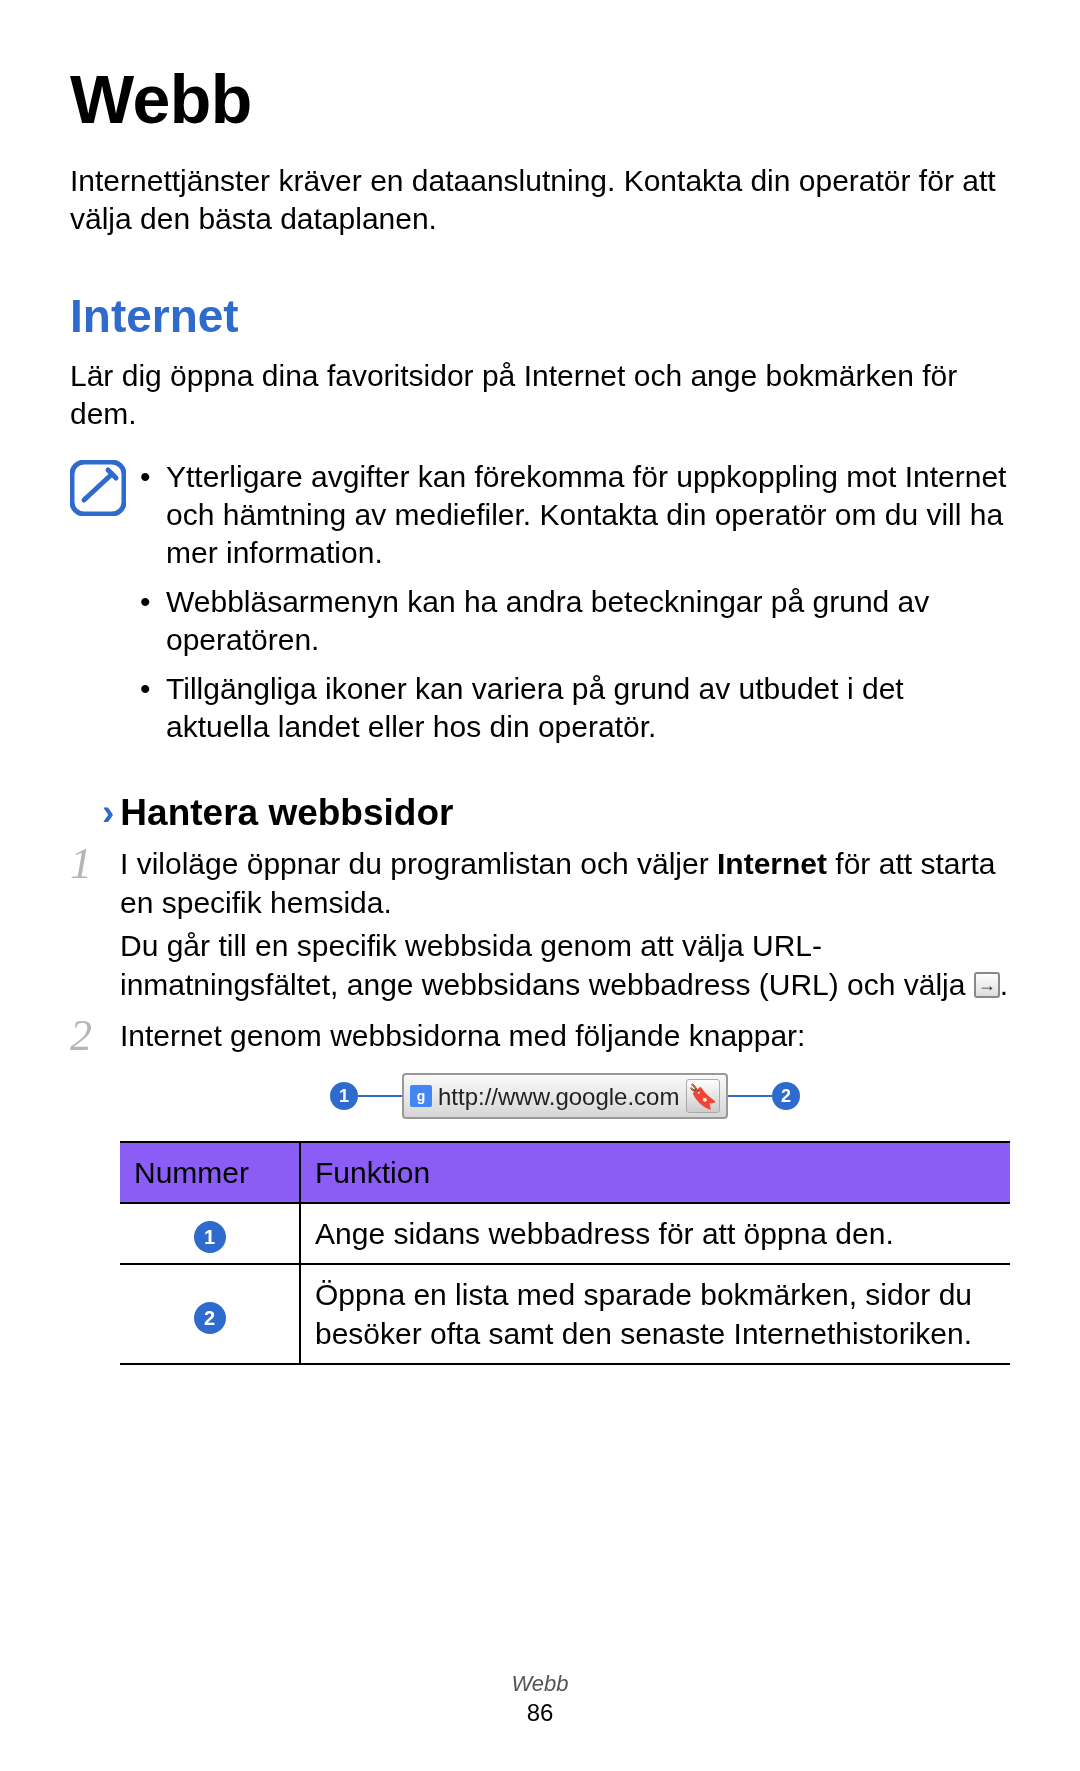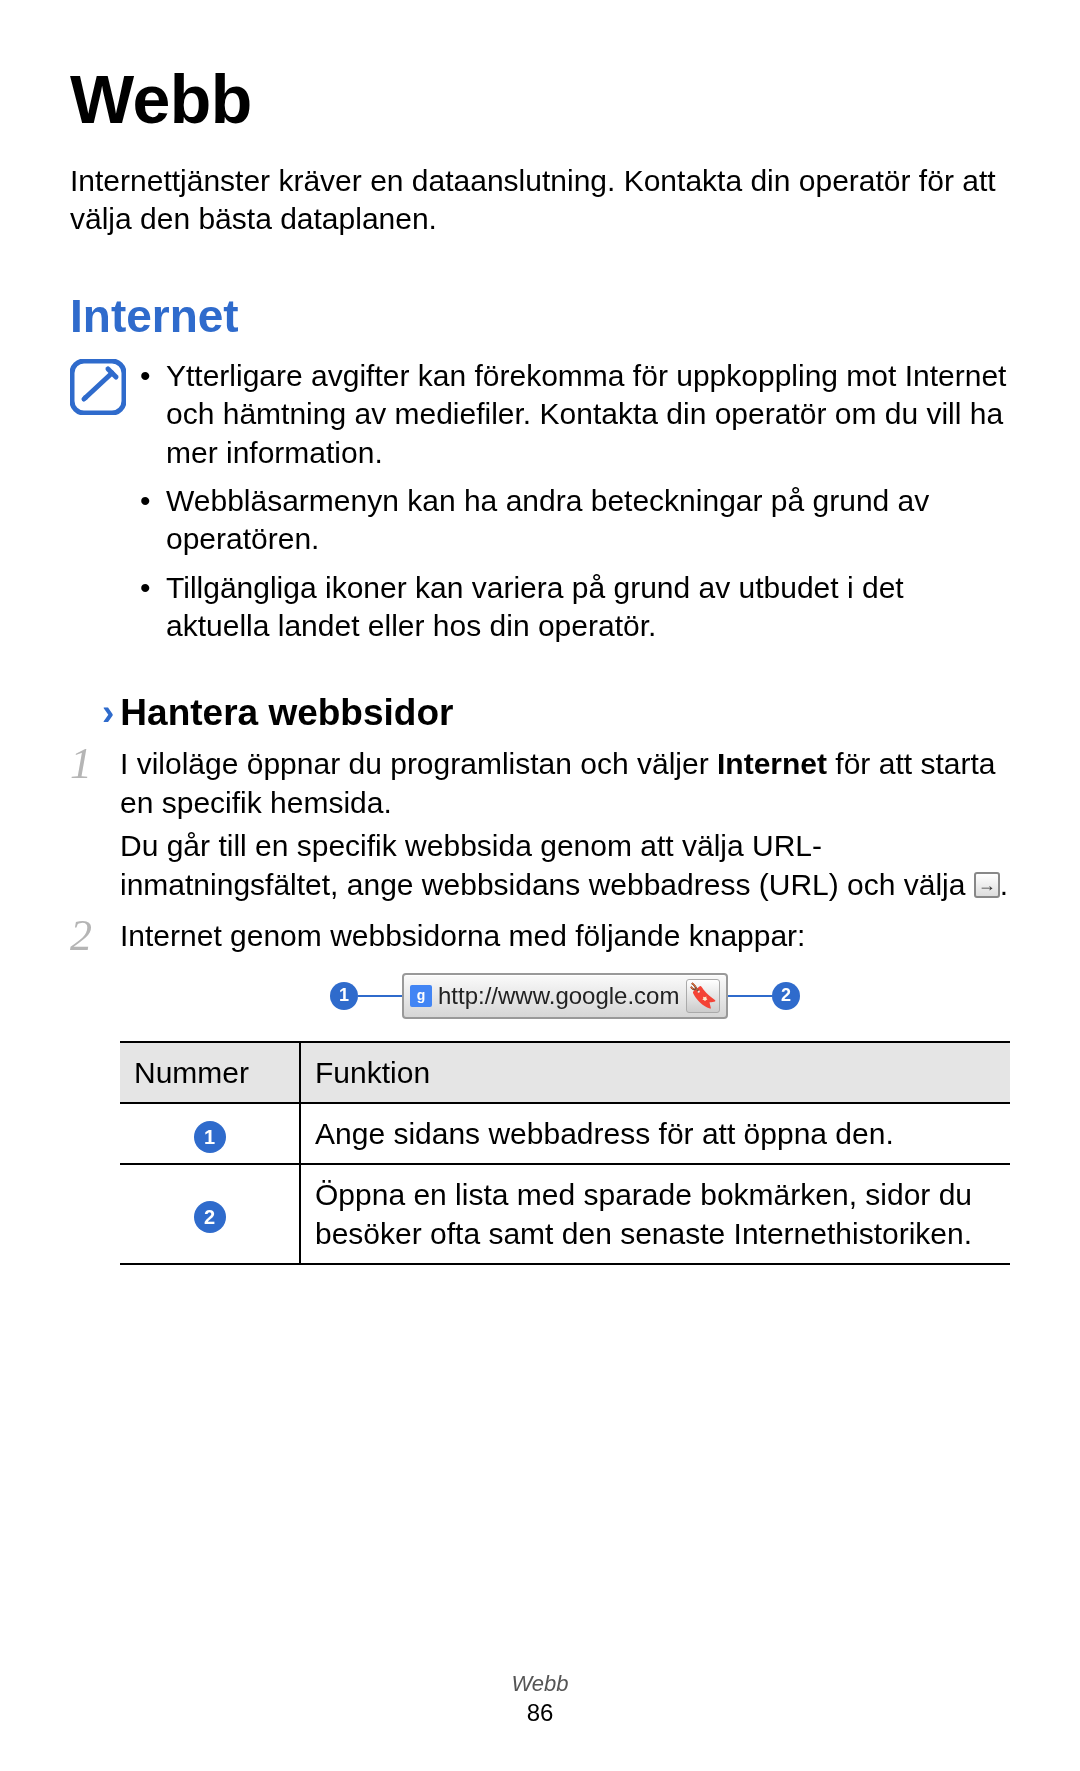--- a/index.html
+++ b/index.html
@@ -25,40 +25,41 @@
   .ss-wrap { position: relative; display: flex; align-items: center; }
   .ss-bar { display: flex; align-items: center; border: 2px solid #999; border-radius: 4px; background: linear-gradient(#fafafa,#d6d6d6); padding: 4px 6px; height: 46px; box-shadow: 0 1px 0 #fff inset; }
   .ss-favicon { width: 22px; height: 22px; background: #4285f4; border-radius: 2px; margin-right: 6px; display:flex; align-items:center; justify-content:center; color:#fff; font-size:14px; font-weight:bold; }
   .ss-url { font-size: 24px; color: #222; width: 240px; white-space: nowrap; overflow: hidden; }
   .ss-bm { width: 34px; height: 34px; background: linear-gradient(#fff,#ccc); border: 1px solid #aaa; border-radius: 3px; margin-left: 8px; display:flex; align-items:center; justify-content:center; font-size:24px; color:#e6b800; }
   .callout { display:flex; align-items:center; }
   .callout .badge { width: 28px; height: 28px; border-radius: 50%; background: #2f6bcc; color: #fff; font-weight: 700; font-size: 18px; display:flex; align-items:center; justify-content:center; }
   .callout .line { width: 44px; height: 2px; background: #2f6bcc; }
   table.fn { width: 100%; border-collapse: collapse; margin-top: 6px; }
   table.fn th, table.fn td { font-size: 30px; text-align: left; padding: 10px 14px; line-height:1.3; }
-  table.fn thead th { background: #e5e5e5; border-top: 2px solid #000; border-bottom: 2px solid #000; font-weight: 400; }
+  table.fn thead th { background: #8b5cf6; border-top: 2px solid #000; border-bottom: 2px solid #000; font-weight: 400; }
   table.fn thead th:first-child { border-right: 2px solid #000; width: 180px; }
   table.fn tbody td { border-bottom: 2px solid #000; vertical-align: middle; }
   table.fn tbody td:first-child { border-right: 2px solid #000; text-align:center; }
   .tbadge { display:inline-flex; width: 32px; height: 32px; border-radius: 50%; background: #2f6bcc; color: #fff; font-weight: 700; font-size: 20px; align-items:center; justify-content:center; }
   .footer { position: absolute; bottom: 44px; left: 0; width: 1080px; text-align: center; }
   .footer .sec { font-style: italic; font-size: 22px; color: #555; }
   .footer .pg { font-size: 24px; margin-top: 2px; }
 </style>
 </head>
 <body>
 
 <div class="page">
 
   <h1 class="title">Webb</h1>
 
   <p class="body">Internettjänster kräver en dataanslutning. Kontakta din operatör för att välja den bästa dataplanen.</p>
 
   <h2 class="section">Internet</h2>
 
+  <p class="body">Lär dig öppna dina favoritsidor på Internet och ange bokmärken för dem.</p>
 
   <div class="note-block">
     <div class="note-icon">
       <svg viewBox="0 0 56 56">
         <rect x="2" y="2" width="52" height="52" rx="12" ry="12" fill="none" stroke="#2f6bcc" stroke-width="5"></rect>
         <path d="M14 40 L42 14" stroke="#2f6bcc" stroke-width="5" stroke-linecap="round"></path>
         <path d="M38 10 L46 18" stroke="#2f6bcc" stroke-width="5" stroke-linecap="round"></path>
         <path d="M12 42 L18 40 L14 36 Z" fill="#2f6bcc"></path>
       </svg>
     </div>

